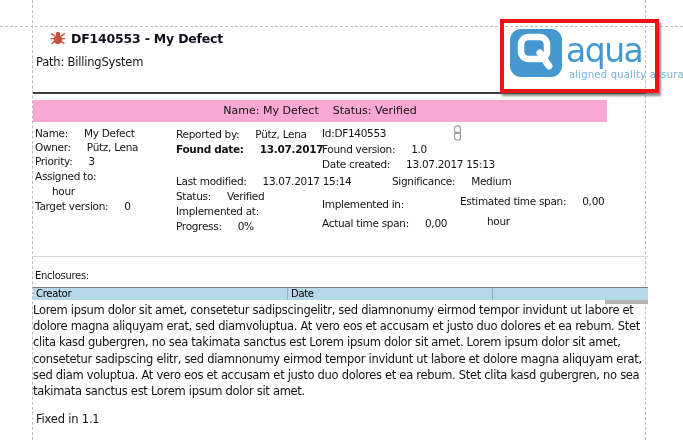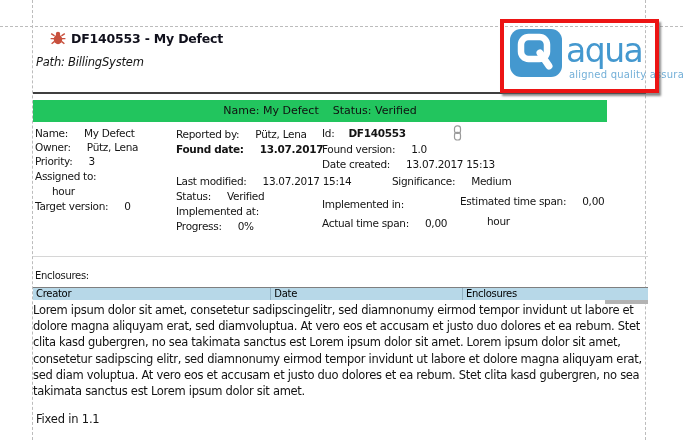--- a/index.html
+++ b/index.html
@@ -6,37 +6,37 @@
   body{
     width:683px;height:440px;position:relative;overflow:hidden;background:#ffffff;
     font-family:"DejaVu Sans","Liberation Sans",sans-serif;color:#141414;
   }
   .abs{position:absolute;}
   
   .guide-v{position:absolute;top:0;bottom:0;width:0;border-left:1px dashed #bcbcbc;}
   .guide-h{position:absolute;left:0;right:0;height:0;border-top:1px dashed #bcbcbc;}
   
   .doc-title{left:71px;top:31px;font-size:12.5px;font-weight:bold;color:#10101c;letter-spacing:-0.2px;white-space:nowrap;}
-  .doc-path{left:36px;top:55px;font-size:11.5px;letter-spacing:-0.2px;white-space:nowrap;font-style:italic;}
+  .doc-path{left:36px;top:55px;font-size:11.5px;letter-spacing:-0.2px;white-space:nowrap;}
   .bug-ico{left:50px;top:31px;width:16px;height:14px;}
   
   .logo-mark{left:510px;top:29px;}
   .logo-word{left:566px;top:34px;font-size:33px;line-height:33px;color:#4498cf;letter-spacing:-1.5px;white-space:nowrap;}
   .logo-tag{left:569px;top:69px;font-size:10px;color:#74b0d8;letter-spacing:0.2px;white-space:nowrap;}
   .annotation{left:500px;top:19px;width:151px;height:66px;border:4px solid #ec1414;
     box-shadow:2px 3px 2px rgba(90,90,90,.7);z-index:6;}
   
   .black-rule{left:33px;top:92px;width:613px;height:2px;background:#3f3f3f;}
-  .summary-bar{left:33px;top:100px;width:574px;height:22px;background:#22c55e;
+  .summary-bar{left:33px;top:100px;width:574px;height:22px;background:#f9a8d4;
     text-align:center;font-size:11px;line-height:22px;color:#101010;white-space:nowrap;}
   .summary-bar .gap{display:inline-block;width:14px;}
   
   .field{position:absolute;font-size:10.5px;letter-spacing:-0.3px;white-space:nowrap;color:#141414;}
   .field .val{margin-left:16px;}
-  .field .val-wide{margin-left:14px;font-weight:bold;}
+  .field .val-wide{}
   .chain-ico{left:453px;top:125px;width:9px;height:16px;}
   
   .section-rule{left:33px;top:256px;width:615px;height:1px;background:#d6d6d6;}
   .enc-label{left:35px;top:270px;font-size:10px;letter-spacing:-0.3px;}
   .enc-header{left:33px;top:287px;width:615px;height:13px;display:flex;
     background:#b7d8e8;border-top:1px solid #7f7f7f;box-sizing:border-box;}
   .enc-header .cell{font-size:10px;line-height:12px;padding-left:3px;box-sizing:border-box;
     border-right:1px solid rgba(100,130,150,.45);color:#000;letter-spacing:-0.3px;overflow:hidden;}
   .enc-header .c1{width:255px;}
   .enc-header .c2{width:205px;}
@@ -103,19 +103,18 @@
 <div class="field" style="left:322px;top:217px;"><span>Actual time span:</span><span class="val">0,00</span></div>
 
 <div class="field" style="left:460px;top:195px;"><span>Estimated time span:</span><span class="val">0,00</span></div>
 <div class="field" style="left:487px;top:215px;">hour</div>
 
 <div class="abs section-rule"></div>
 <div class="abs enc-label">Enclosures:</div>
 <div class="abs enc-header">
   <div class="cell c1">Creator</div>
   <div class="cell c2">Date</div>
-  <div class="cell c3">Enclosures</div>
 </div>
 <div class="abs enc-shadow"></div>
 
 <div class="abs description">Lorem ipsum dolor sit amet, consetetur sadipscingelitr, sed diamnonumy eirmod tempor invidunt ut labore et dolore magna aliquyam erat, sed diamvoluptua. At vero eos et accusam et justo duo dolores et ea rebum. Stet clita kasd gubergren, no sea takimata sanctus est Lorem ipsum dolor sit amet. Lorem ipsum dolor sit amet, consetetur sadipscing elitr, sed diamnonumy eirmod tempor invidunt ut labore et dolore magna aliquyam erat, sed diam voluptua. At vero eos et accusam et justo duo dolores et ea rebum. Stet clita kasd gubergren, no sea takimata sanctus est Lorem ipsum dolor sit amet.</div>
 
 <div class="abs footer-note">Fixed in 1.1</div>
 
 </body></html>

